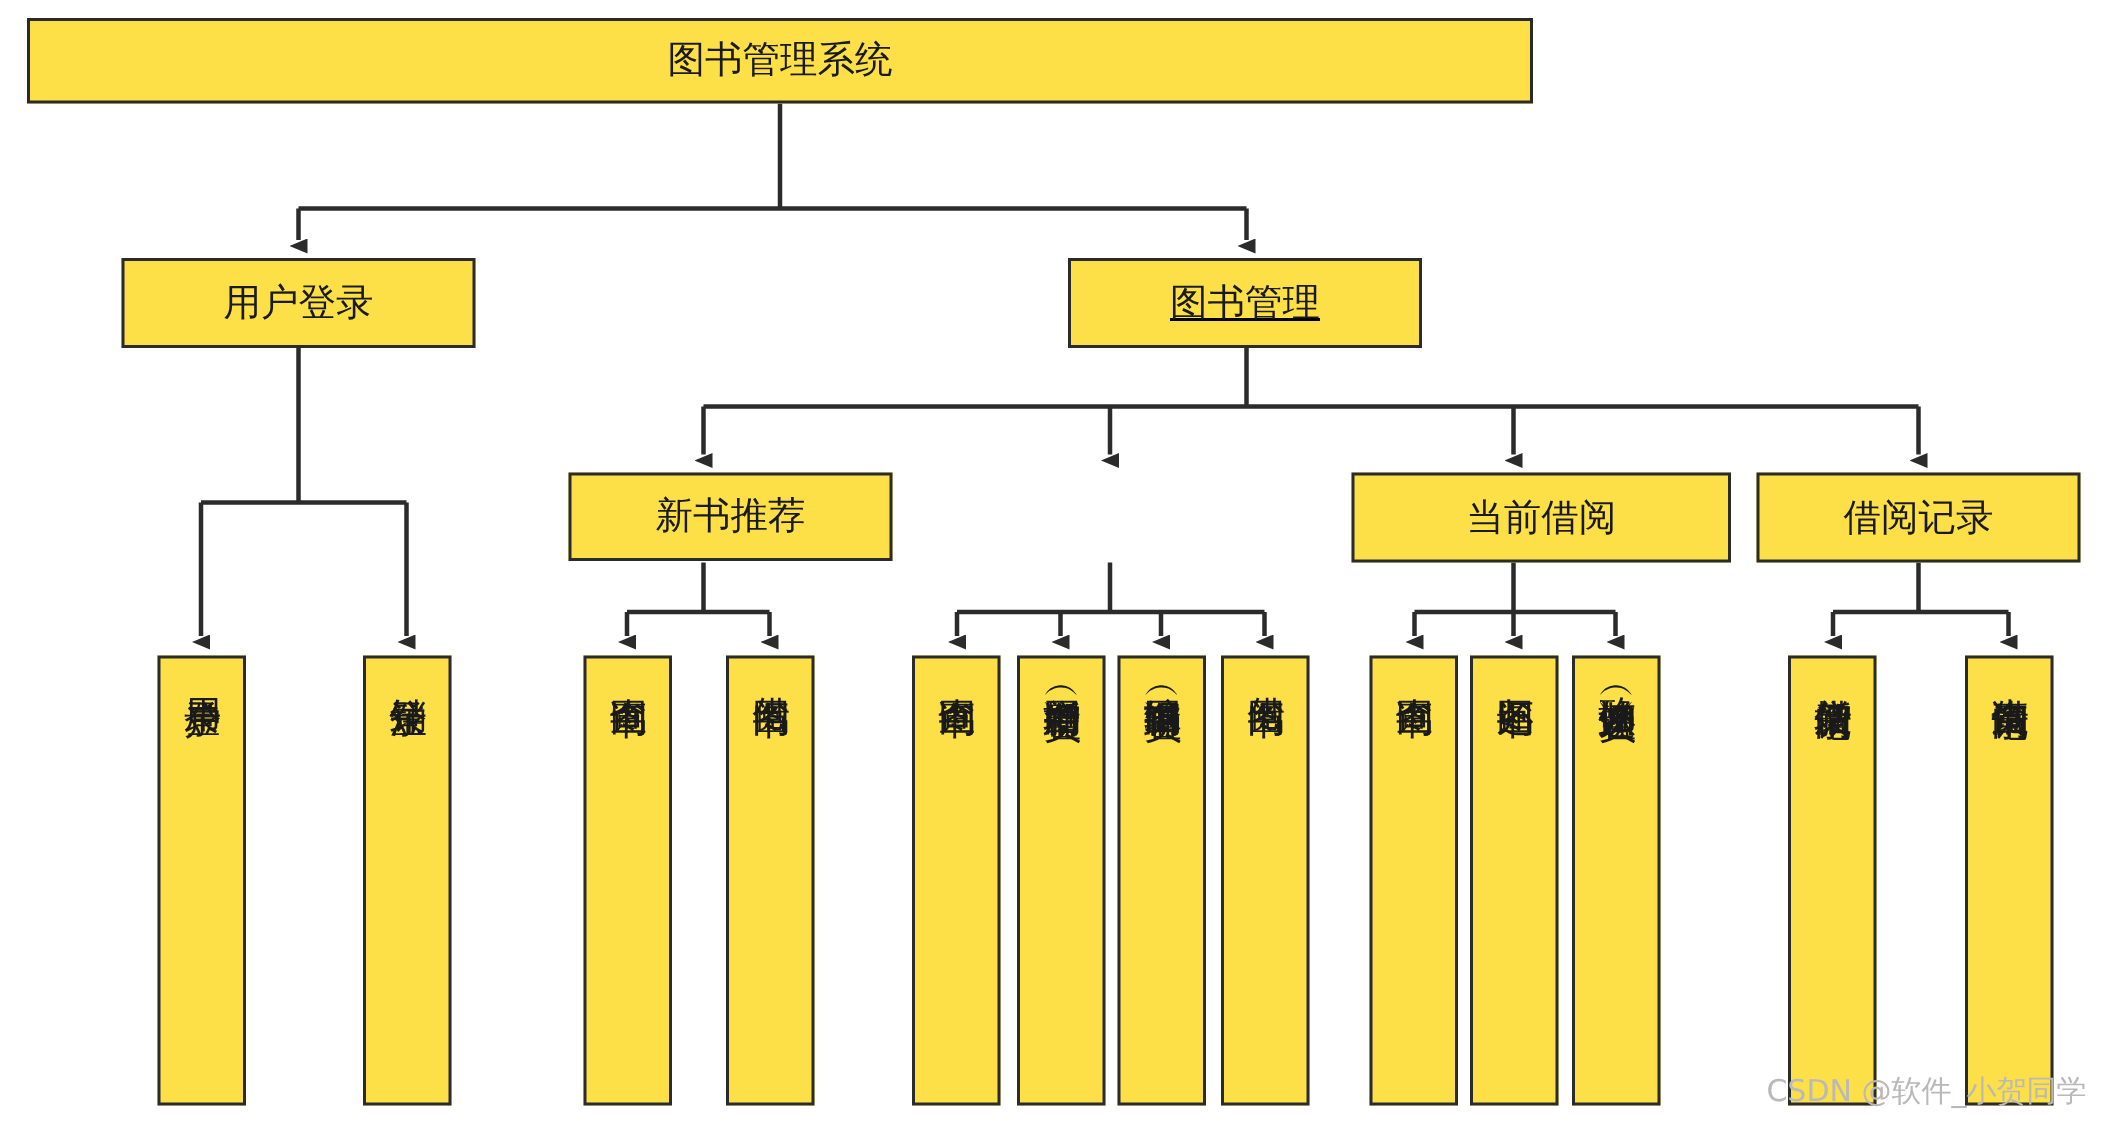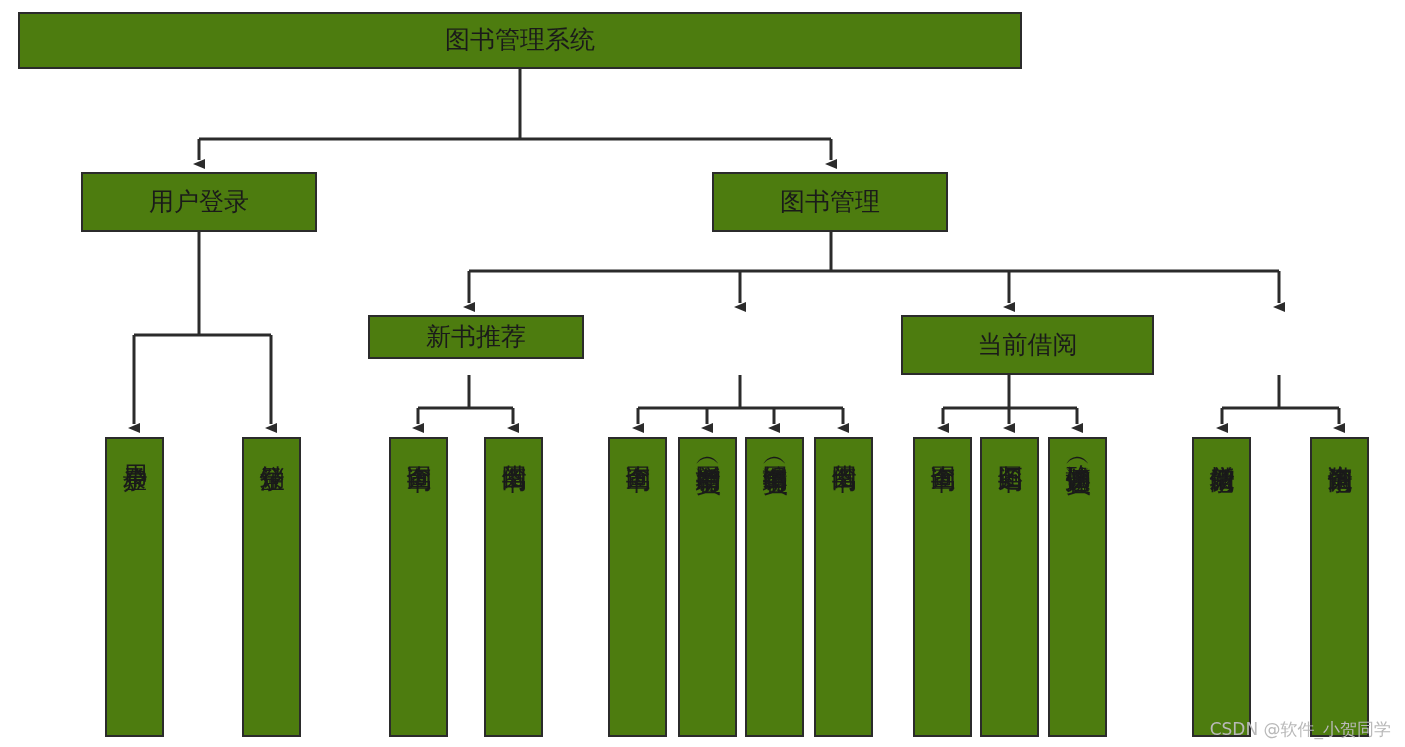--- a/index.html
+++ b/index.html
@@ -22,21 +22,21 @@
     position: absolute;
     left: 0;
     top: 0;
     width: 1405px;
     height: 747px;
     pointer-events: none;
   }
   .node {
     position: absolute;
     box-sizing: border-box;
-    background: #4d7c0f;
+    background: #fde047;
     border: 2.5px solid #2b2b2b;
     display: flex;
     align-items: center;
     justify-content: center;
     z-index: 2;
   }
   .node .label {
     color: #1a1a1a;
     line-height: 1.05;
     white-space: nowrap;
@@ -57,21 +57,21 @@
     font-size: 25px;
     writing-mode: vertical-rl;
     text-orientation: upright;
     letter-spacing: 1px;
     white-space: nowrap;
   }
   .watermark {
     position: absolute;
     right: 14px;
     bottom: 6px;
-    font-size: 17px;
+    font-size: 20px;
     color: #b9b9b9;
     white-space: nowrap;
     z-index: 3;
   }
 </style>
 </head>
 <body>
 
 <div id="canvas">
 
@@ -125,29 +125,32 @@
     </g>
   </svg>
 
   <div class="node root horiz" style="left:18px; top:12px; width:1004px; height:57px;">
     <span class="label">图书管理系统</span>
   </div>
 
   <div class="node horiz" style="left:81px; top:172px; width:236px; height:60px;">
     <span class="label">用户登录</span>
   </div>
-  <div class="node horiz" style="left:712px; top:172px; width:236px; height:60px;">
+  <div class="node horiz" style="left:712px; top:172px; width:236px; height:60px;text-decoration:underline;">
     <span class="label">图书管理</span>
   </div>
 
-  <div class="node horiz" style="left:368px; top:315px; width:216px; height:44px;">
+  <div class="node horiz" style="left:379px; top:315px; width:216px; height:59px;">
     <span class="label">新书推荐</span>
   </div>
   <div class="node horiz" style="left:901px; top:315px; width:253px; height:60px;">
     <span class="label">当前借阅</span>
+  </div>
+  <div class="node horiz" style="left:1171px; top:315px; width:216px; height:60px;">
+    <span class="label">借阅记录</span>
   </div>
 
   <div class="node vert" style="left:105px; top:437px; width:59px; height:300px;">
     <span class="label">用户登录</span>
   </div>
   <div class="node vert" style="left:242px; top:437px; width:59px; height:300px;">
     <span class="label">注销登录</span>
   </div>
 
   <div class="node vert" style="left:389px; top:437px; width:59px; height:300px;">

